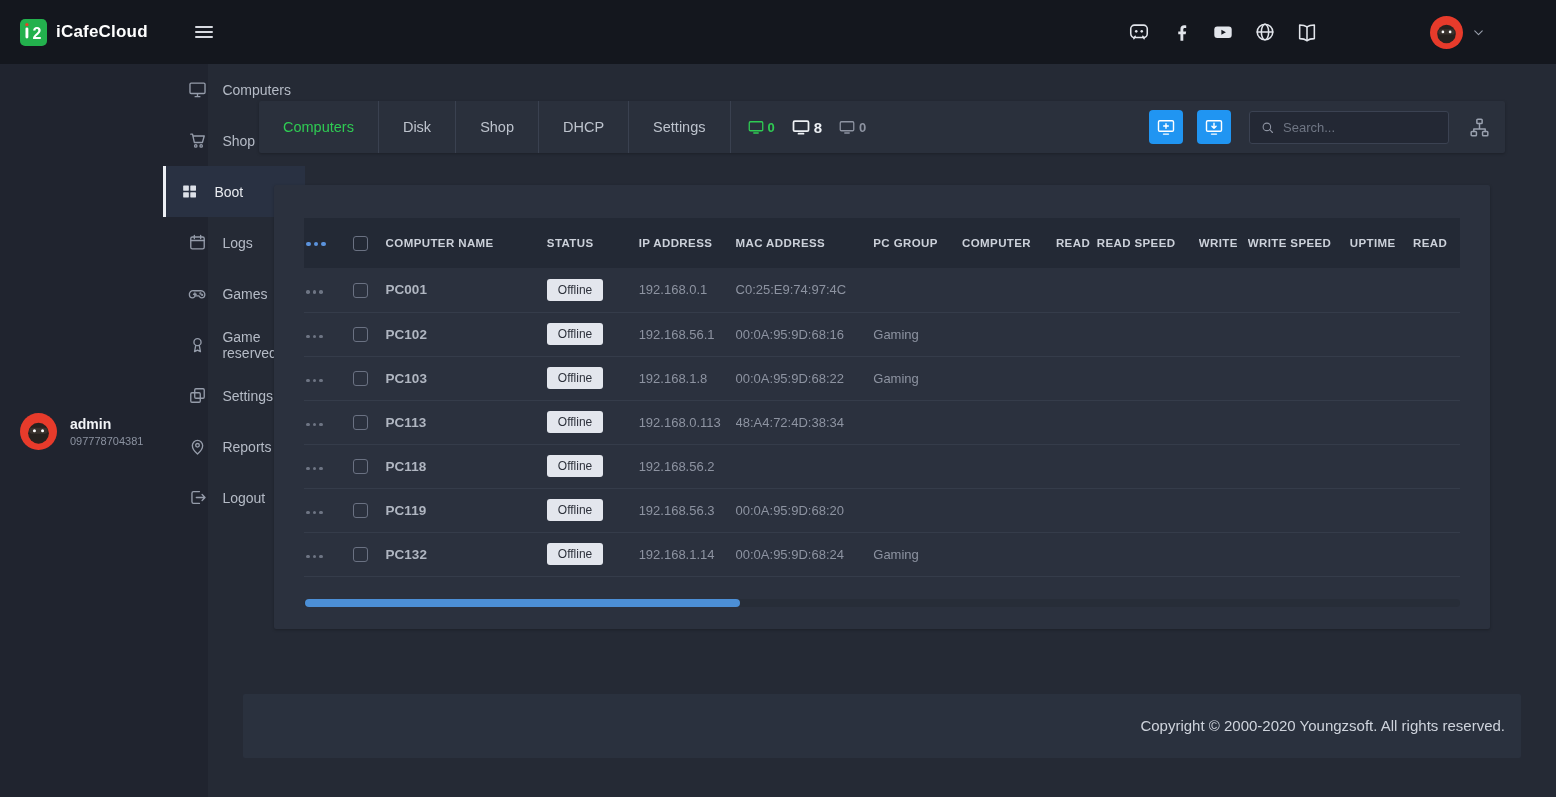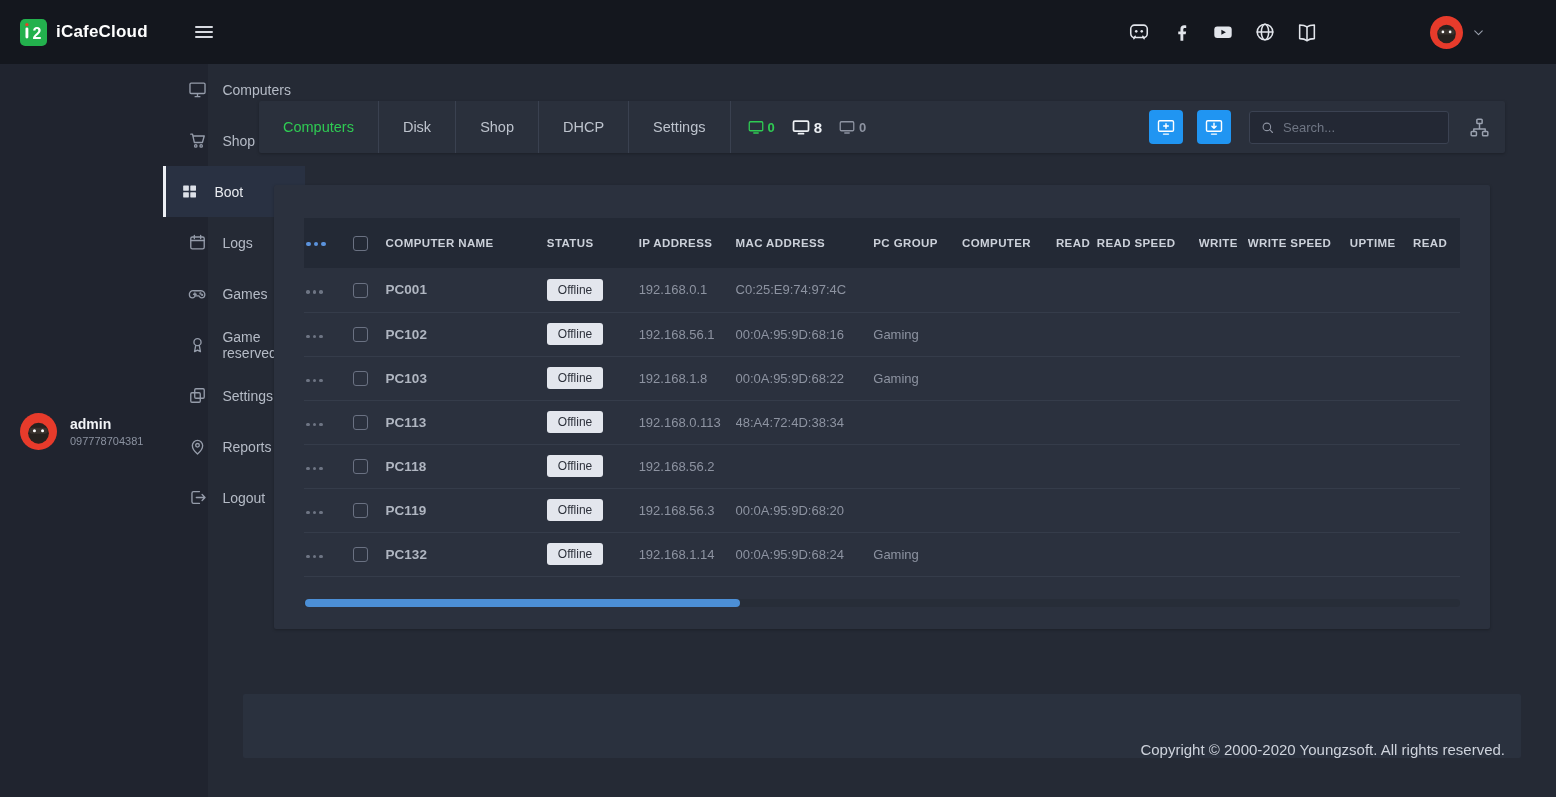--- a/index.html
+++ b/index.html
@@ -74,21 +74,21 @@
   .badge{display:inline-block;background:#e3e6ed;color:#2e323c;font-size:12px;padding:4px 11px;border-radius:3px}
   .dots{display:inline-flex;gap:3px;cursor:pointer;color:#6e7584;padding:4px 2px}
   .dots i{width:3.5px;height:3.5px;border-radius:50%;background:currentColor}
   .dots.header{color:#5b93dd}
   .dots.header i{width:4.5px;height:4.5px}
   .checkbox{display:inline-block;width:15px;height:15px;border:1.5px solid #6a7182;border-radius:3px;cursor:pointer;vertical-align:middle}
   .hscroll{margin-top:22px;height:8px;position:relative}
   .hscroll-track{position:absolute;inset:0;background:#272d38;border-radius:4px}
   .hscroll-thumb{position:absolute;left:1px;top:0;height:8px;width:435px;background:#4c8fd6;border-radius:4px;cursor:grab}
 
-  .footer{margin:65px 35px 0;height:64px;background:#2a313e;border-radius:2px;display:flex;align-items:flex-end;justify-content:flex-end;padding-right:16px;font-size:15px;color:#ced3dc;flex-shrink:0}
+  .footer{margin:65px 35px 0;height:64px;background:#2a313e;border-radius:2px;display:flex;align-items:center;justify-content:flex-end;padding-right:16px;font-size:15px;color:#ced3dc;flex-shrink:0}
 </style>
 </head>
 <body>
 
 <header class="topbar">
   <div class="logo">
     <span class="logo-mark raw">
       <svg viewBox="0 0 32 32">
         <rect width="32" height="32" rx="6" fill="#23b14d"></rect>
         <rect x="6.5" y="10" width="3.4" height="13" rx="1.7" fill="#ffffff"></rect>

